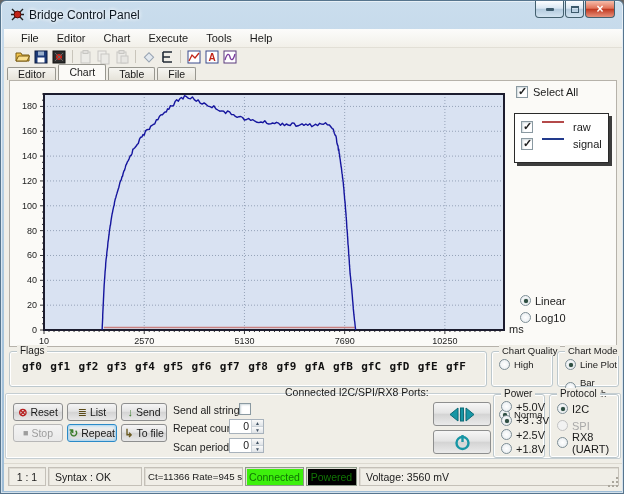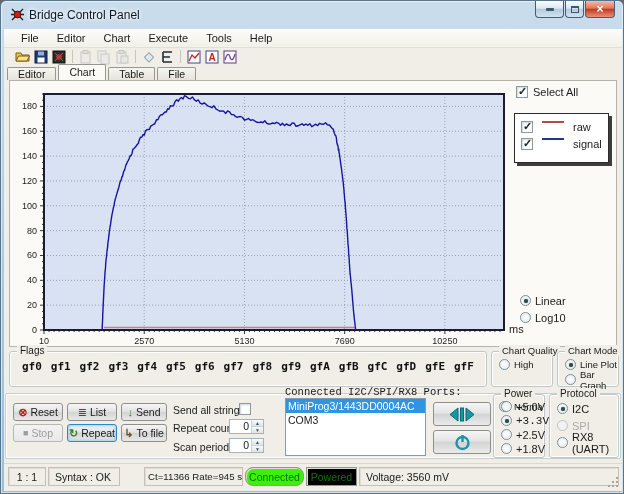--- a/index.html
+++ b/index.html
@@ -59,23 +59,23 @@
   .cb.checked::after{content:"\2713";position:absolute;left:1px;top:-2px;font-size:11px;color:#222;font-weight:bold;}
   .radio-row{display:flex;align-items:center;gap:4px;height:14px;}
   .radio{display:inline-block;width:11px;height:11px;border-radius:50%;background:radial-gradient(#fff,#e4eaee);
     border:1px solid #7e8e96;position:relative;flex:none;}
   .radio.sel::after{content:"";position:absolute;left:2.5px;top:2.5px;width:4px;height:4px;border-radius:50%;background:#2e4e42;box-shadow:0 0 1px #2e4e42;}
   .radio.disabled{border-color:#c2c2c2;background:#f2f2f2;}
   .rlabel.disabled{color:#a8a8a8;}
   .gbox{position:absolute;border:1px solid #bdc8cd;border-radius:3px;box-shadow:inset 0 0 0 1px #fff;}
   .gtitle{position:absolute;top:-7px;left:7px;background:#f0eee7;padding:0 3px;font-size:10px;white-space:nowrap;}
   
-  .flags-content{display:flex;justify-content:space-between;padding:8px 12px 0 12px;
+  .flags-content{display:flex;justify-content:space-between;padding:8px 20px 0 12px;
     font-family:"DejaVu Sans Mono",monospace;font-weight:bold;font-size:11px;color:#111;align-items:center;}
-  .gbox .radio-col{padding:6px 0 0 7px;display:flex;flex-direction:column;gap:2px;}
+  .gbox .radio-col{padding:6px 0 0 7px;display:flex;flex-direction:column;gap:10px;}
   .small-r .rlabel{font-size:9.5px;}
   
   .bottom-box{position:absolute;left:4px;top:392px;width:616px;height:66px;border:1px solid #c5ced2;border-radius:2px;box-shadow:inset 0 0 0 1px #fff;}
   .btn{position:absolute;height:18px;border:1px solid #8e8f8f;border-radius:3px;font-size:10.5px;
     background:linear-gradient(#f5f5f5,#e4e4e4 45%,#d4d4d4 52%,#e8e8e8);
     display:flex;align-items:center;justify-content:center;gap:3px;color:#1a1a1a;}
   .btn.focused{border-color:#2a8ac8;box-shadow:inset 0 0 3px 1px #9ed0ee;}
   .btn.disabled{color:#9d9d9d;border-color:#b7b7b7;background:linear-gradient(#f3f3f3,#e9e9e9);}
   .ic{font-size:11px;line-height:11px;}
   .ic-reset{color:#b82020;font-weight:bold;}
@@ -507,25 +507,21 @@
 
   <span class="lbl" style="left:172px;top:440px;">Scan period, ms:</span>
   <div class="spinner" style="left:228px;top:437px;">
     <span class="spin-val">0</span>
     <span class="spin-btns">
         <span class="spin-b">▲</span>
         <span class="spin-b">▼</span>
       </span>
   </div>
 
-  <span class="lbl" style="left:284px;top:385px;font-family:Liberation Mono, monospace;">Connected I2C/SPI/RX8 Ports:</span>
-  <div class="ports-list" id="ports-list">
-      <div class="port-item selected" style="background: rgb(49, 148, 224); color: rgb(255, 255, 255);">MiniProg3/1443DD0004AC</div>
-      <div class="port-item">COM3</div>
-    </div>
+  <span class="lbl" style="left:284px;top:385px;">Connected I2C/SPI/RX8 Ports:</span>
 
   <div class="big-btn" style="top:401px;">
     <svg width="28" height="15">
       <path d="M10 1 L2 7.5 L10 14 Z" fill="#1796a5" stroke="#0d6b77"></path>
       <rect x="12.5" y="1" width="3" height="13" fill="#1796a5" stroke="#0d6b77"></rect>
       <path d="M18 1 L26 7.5 L18 14 Z" fill="#1796a5" stroke="#0d6b77"></path>
     </svg>
   </div>
   <div class="big-btn" style="top:429px;">
     <svg width="17" height="17">
@@ -568,21 +564,21 @@
         </div>
         <div class="radio-row" style="height: 13px;">
           <span class="radio"></span>
           <span class="rlabel">RX8 (UART)</span>
         </div>
       </div>
   </div>
 
   <div class="statusbar">
     <div class="seg center" style="left:4px;width:38px;">1 : 1</div>
-    <div class="seg" style="left:44px;width:72px;padding-left:6px;">Syntax : OK</div>
+    <div class="seg" style="left:44px;width:94px;padding-left:6px;">Syntax : OK</div>
     <div class="seg" style="left:140px;width:99px;padding-left:3px;font-size:9.7px;">Ct=11366 Rate=945 smp/s</div>
-    <div class="seg center green" id="seg-connected" style="left: 241px; width: 59px; background: rgb(61, 240, 12); border-radius: 8px;">Connected</div>
+    <div class="seg center green" id="seg-connected" style="left: 241px; width: 59px; background: rgb(61, 240, 12);">Connected</div>
     <div class="seg center green" id="seg-powered" style="left: 302px; width: 51px; background: #000000;">Powered</div>
     <div class="seg" style="left:355px;width:260px;padding-left:6px;">Voltage: 3560 mV</div>
     <div class="grip"></div>
   </div>
 
 </div>
 
 </body></html>

